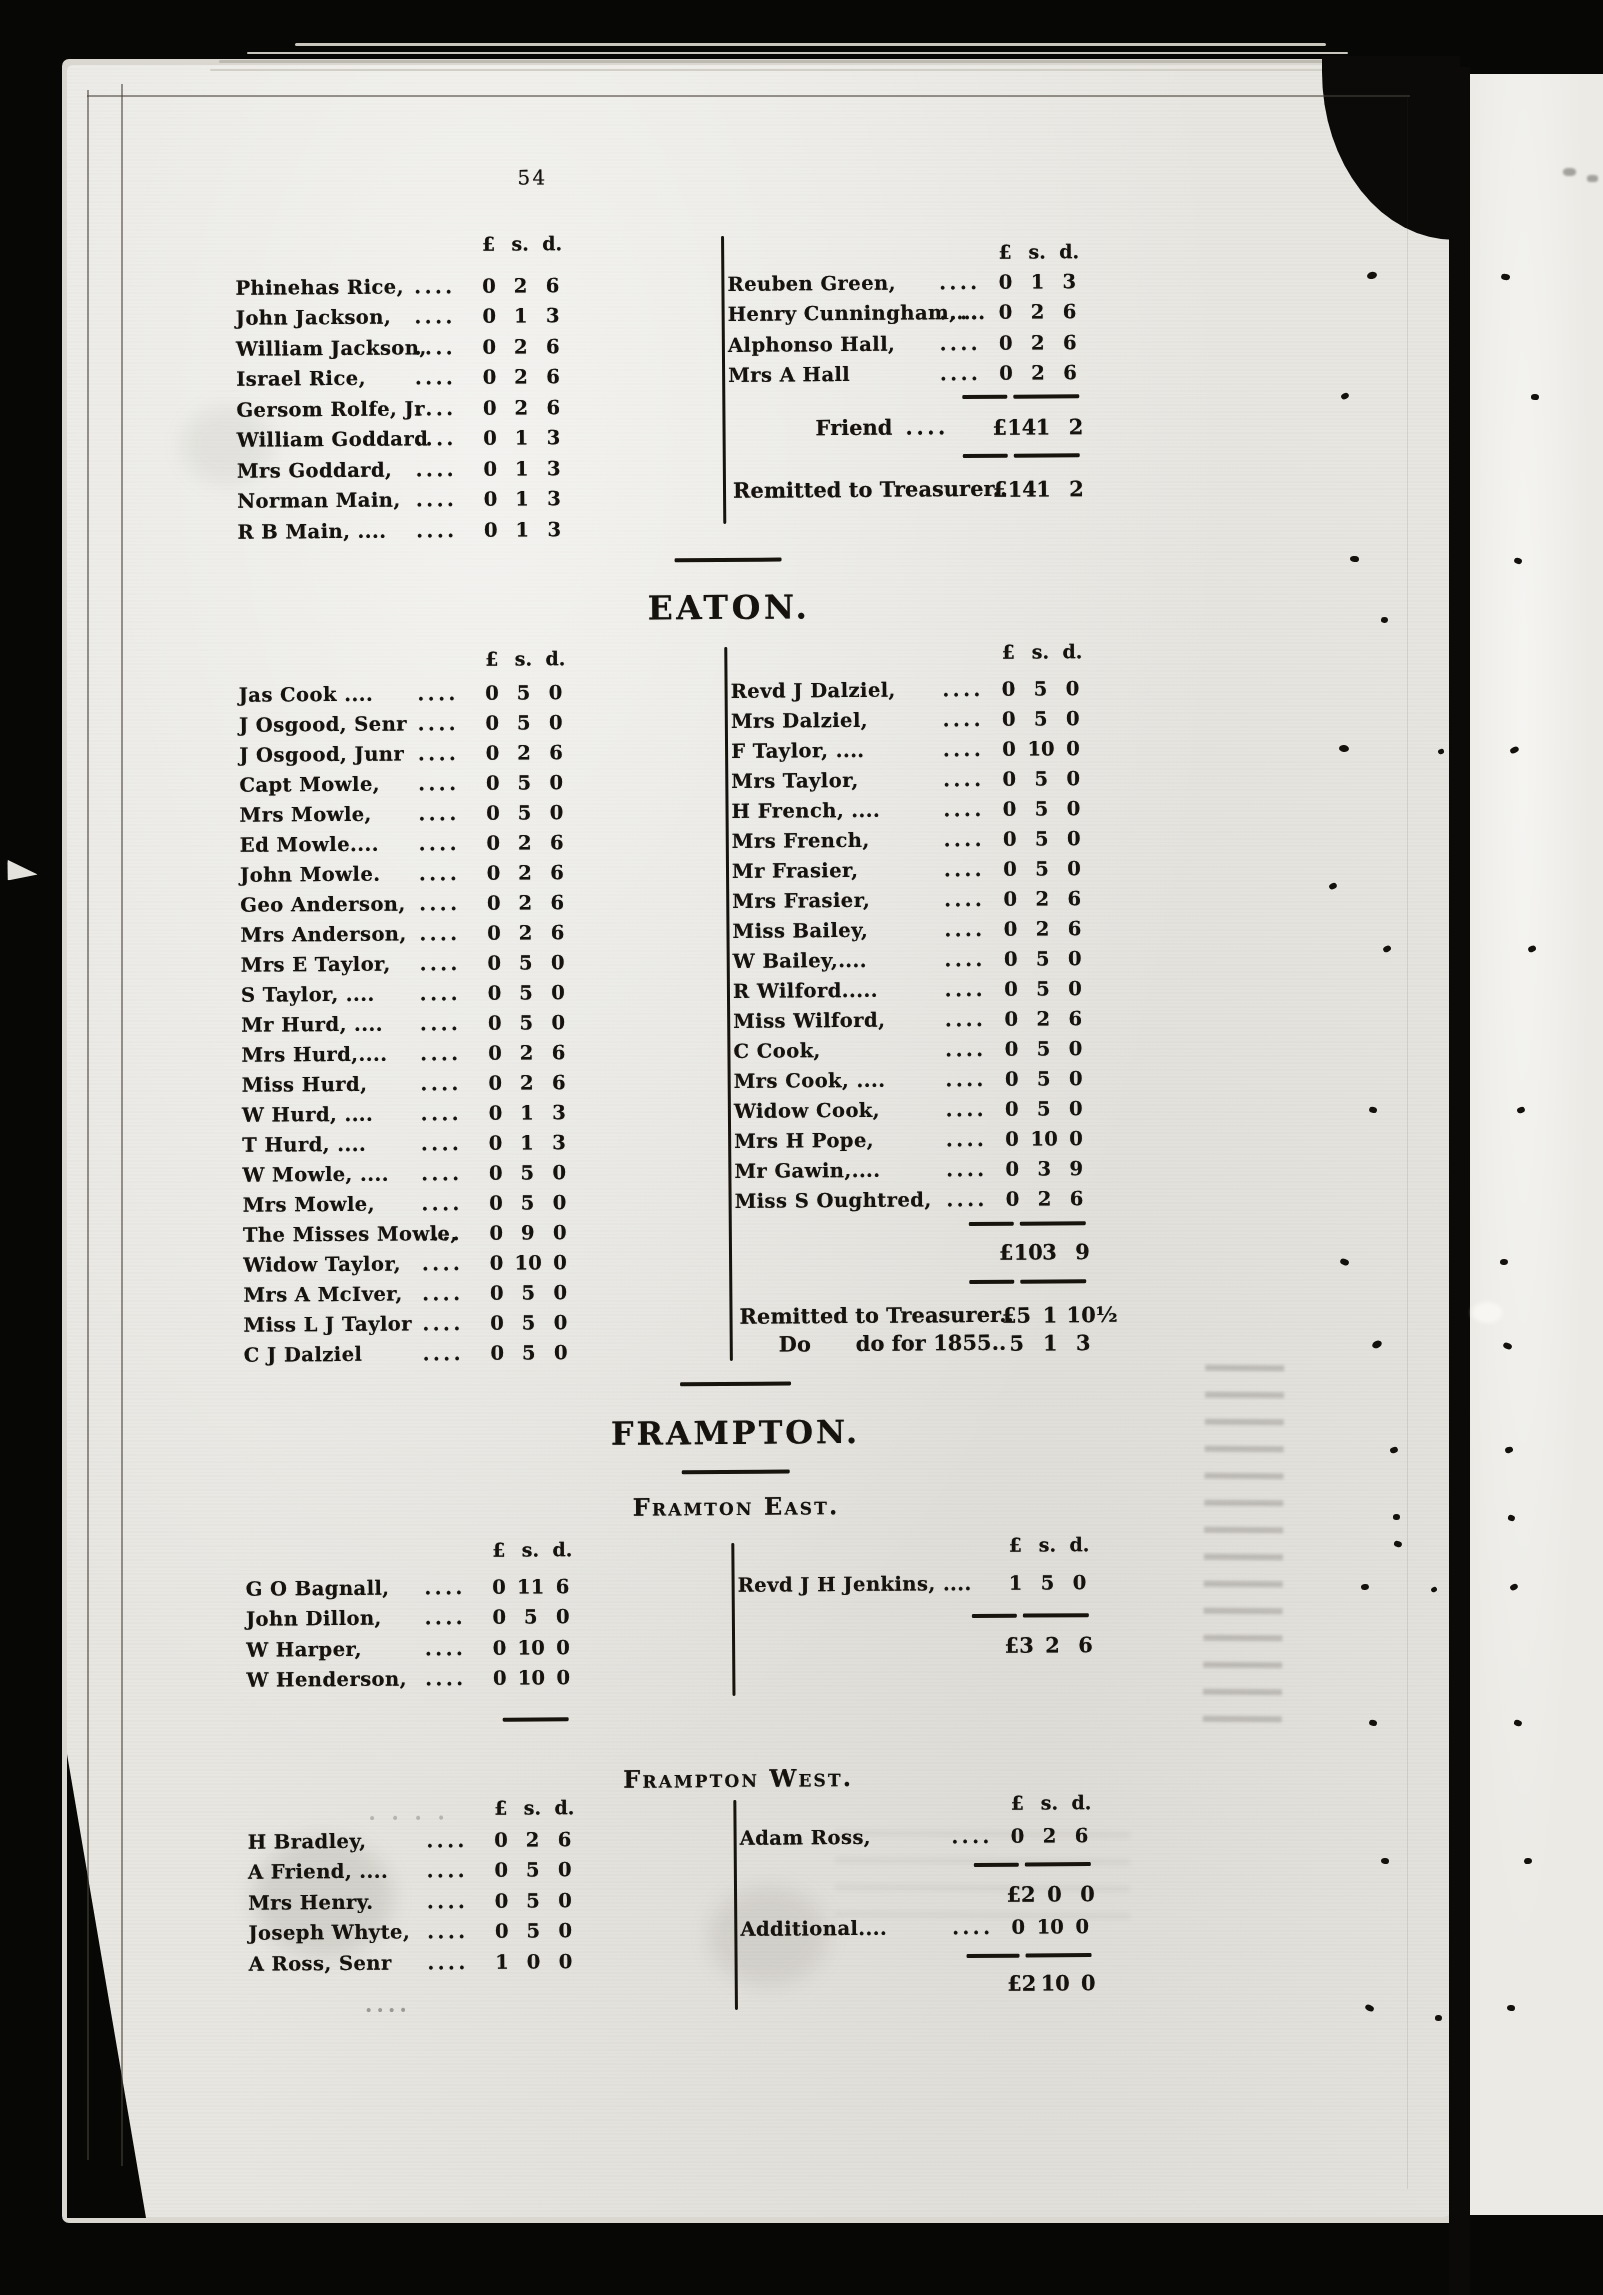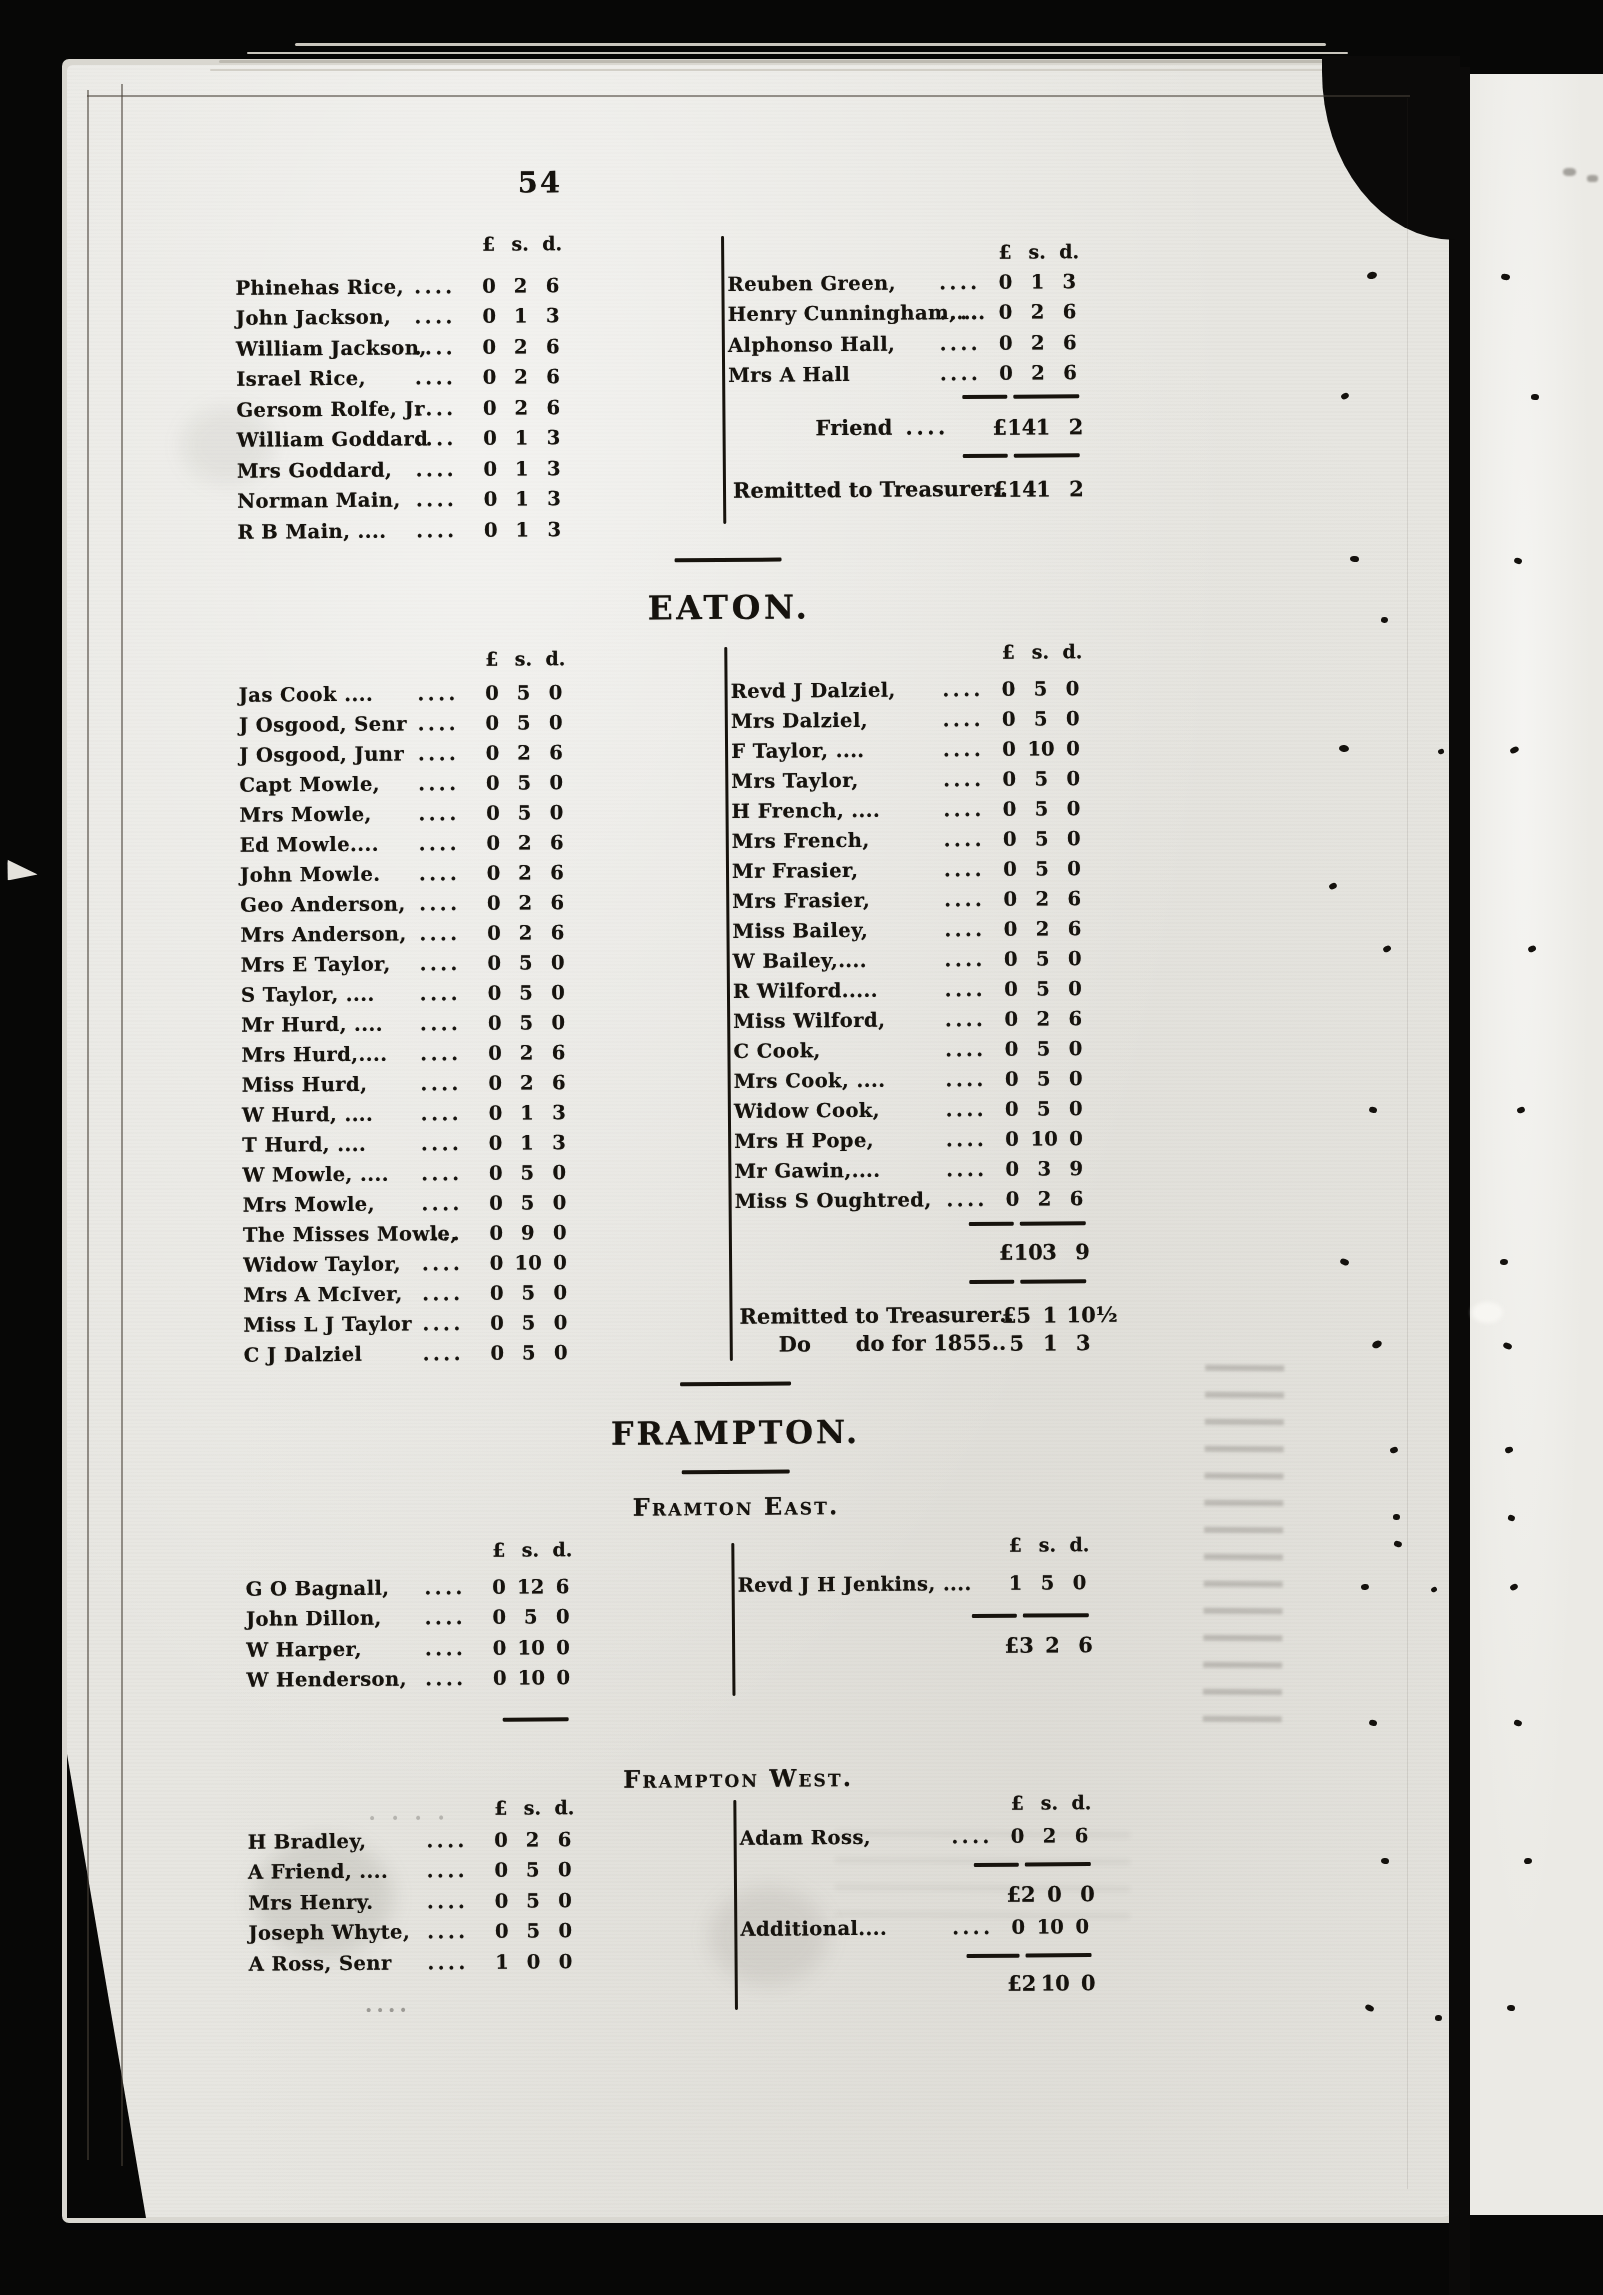--- a/index.html
+++ b/index.html
@@ -31,21 +31,21 @@
   #white-arrow{position:absolute;left:5.6px;top:860px;width:32px;height:22.4px;background:#e4e2dc;
     clip-path:polygon(0 8%,100% 55%,10% 100%);transform:rotate(8deg)}
   .stain{position:absolute;border-radius:50%;filter:blur(9.8px)}
   .ghost{position:absolute;filter:blur(1.8px);transform:rotate(.4deg)}
   .ghost-inner{width:100%;height:100%;
     background:repeating-linear-gradient(180deg, rgba(58,52,45,.5) 0 6.3px, rgba(0,0,0,0) 6.3px 27px)}
   
   #content{position:absolute;left:0;top:0;width:1604px;height:2295px;
     transform:rotate(-0.45deg);transform-origin:716px 232px;
     text-shadow:0 0 0.7px rgba(22,18,12,.55)}
-  .pgnum{position:absolute;left:518px;top:164px;font-size:29px;font-weight:bold;letter-spacing:2.1px}
+  .pgnum{position:absolute;left:518px;top:164px;font-size:20px;font-weight:normal;letter-spacing:2.1px}
   .heading{position:absolute;left:375px;width:702px;text-align:center;font-weight:bold}
   .h-big{font-size:33px;letter-spacing:3.5px}
   .h-med{font-size:32px;letter-spacing:2.8px}
   .h-sc{font-size:24px;font-variant:small-caps;letter-spacing:2.1px}
   .rows{position:absolute}
   .trow{display:grid;align-items:center;height:30.5px;font-size:19.6px;font-weight:bold;white-space:nowrap}
   .gl{grid-template-columns:161px 77px 31px 32px 32px}   
   .gr{grid-template-columns:203px 59px 32px 32px 32px}    
   .eatonh .trow{height:30px}
   .eatonr .trow{height:30px}
@@ -604,21 +604,21 @@
       <span class="cv">d.</span>
     </div>
   </div>
 
   <div class="rows" style="left:235px;top:1570px">
 
   <div class="trow gl">
       <span class="cn">G O Bagnall,</span>
       <span class="cdot">....</span>
       <span class="cv">0</span>
-      <span class="cv">12</span>
+      <span class="cv">11</span>
       <span class="cv">6</span>
     </div>
       <div class="trow gl">
       <span class="cn">John Dillon,</span>
       <span class="cdot">....</span>
       <span class="cv">0</span>
       <span class="cv">5</span>
       <span class="cv">0</span>
     </div>
       <div class="trow gl">

